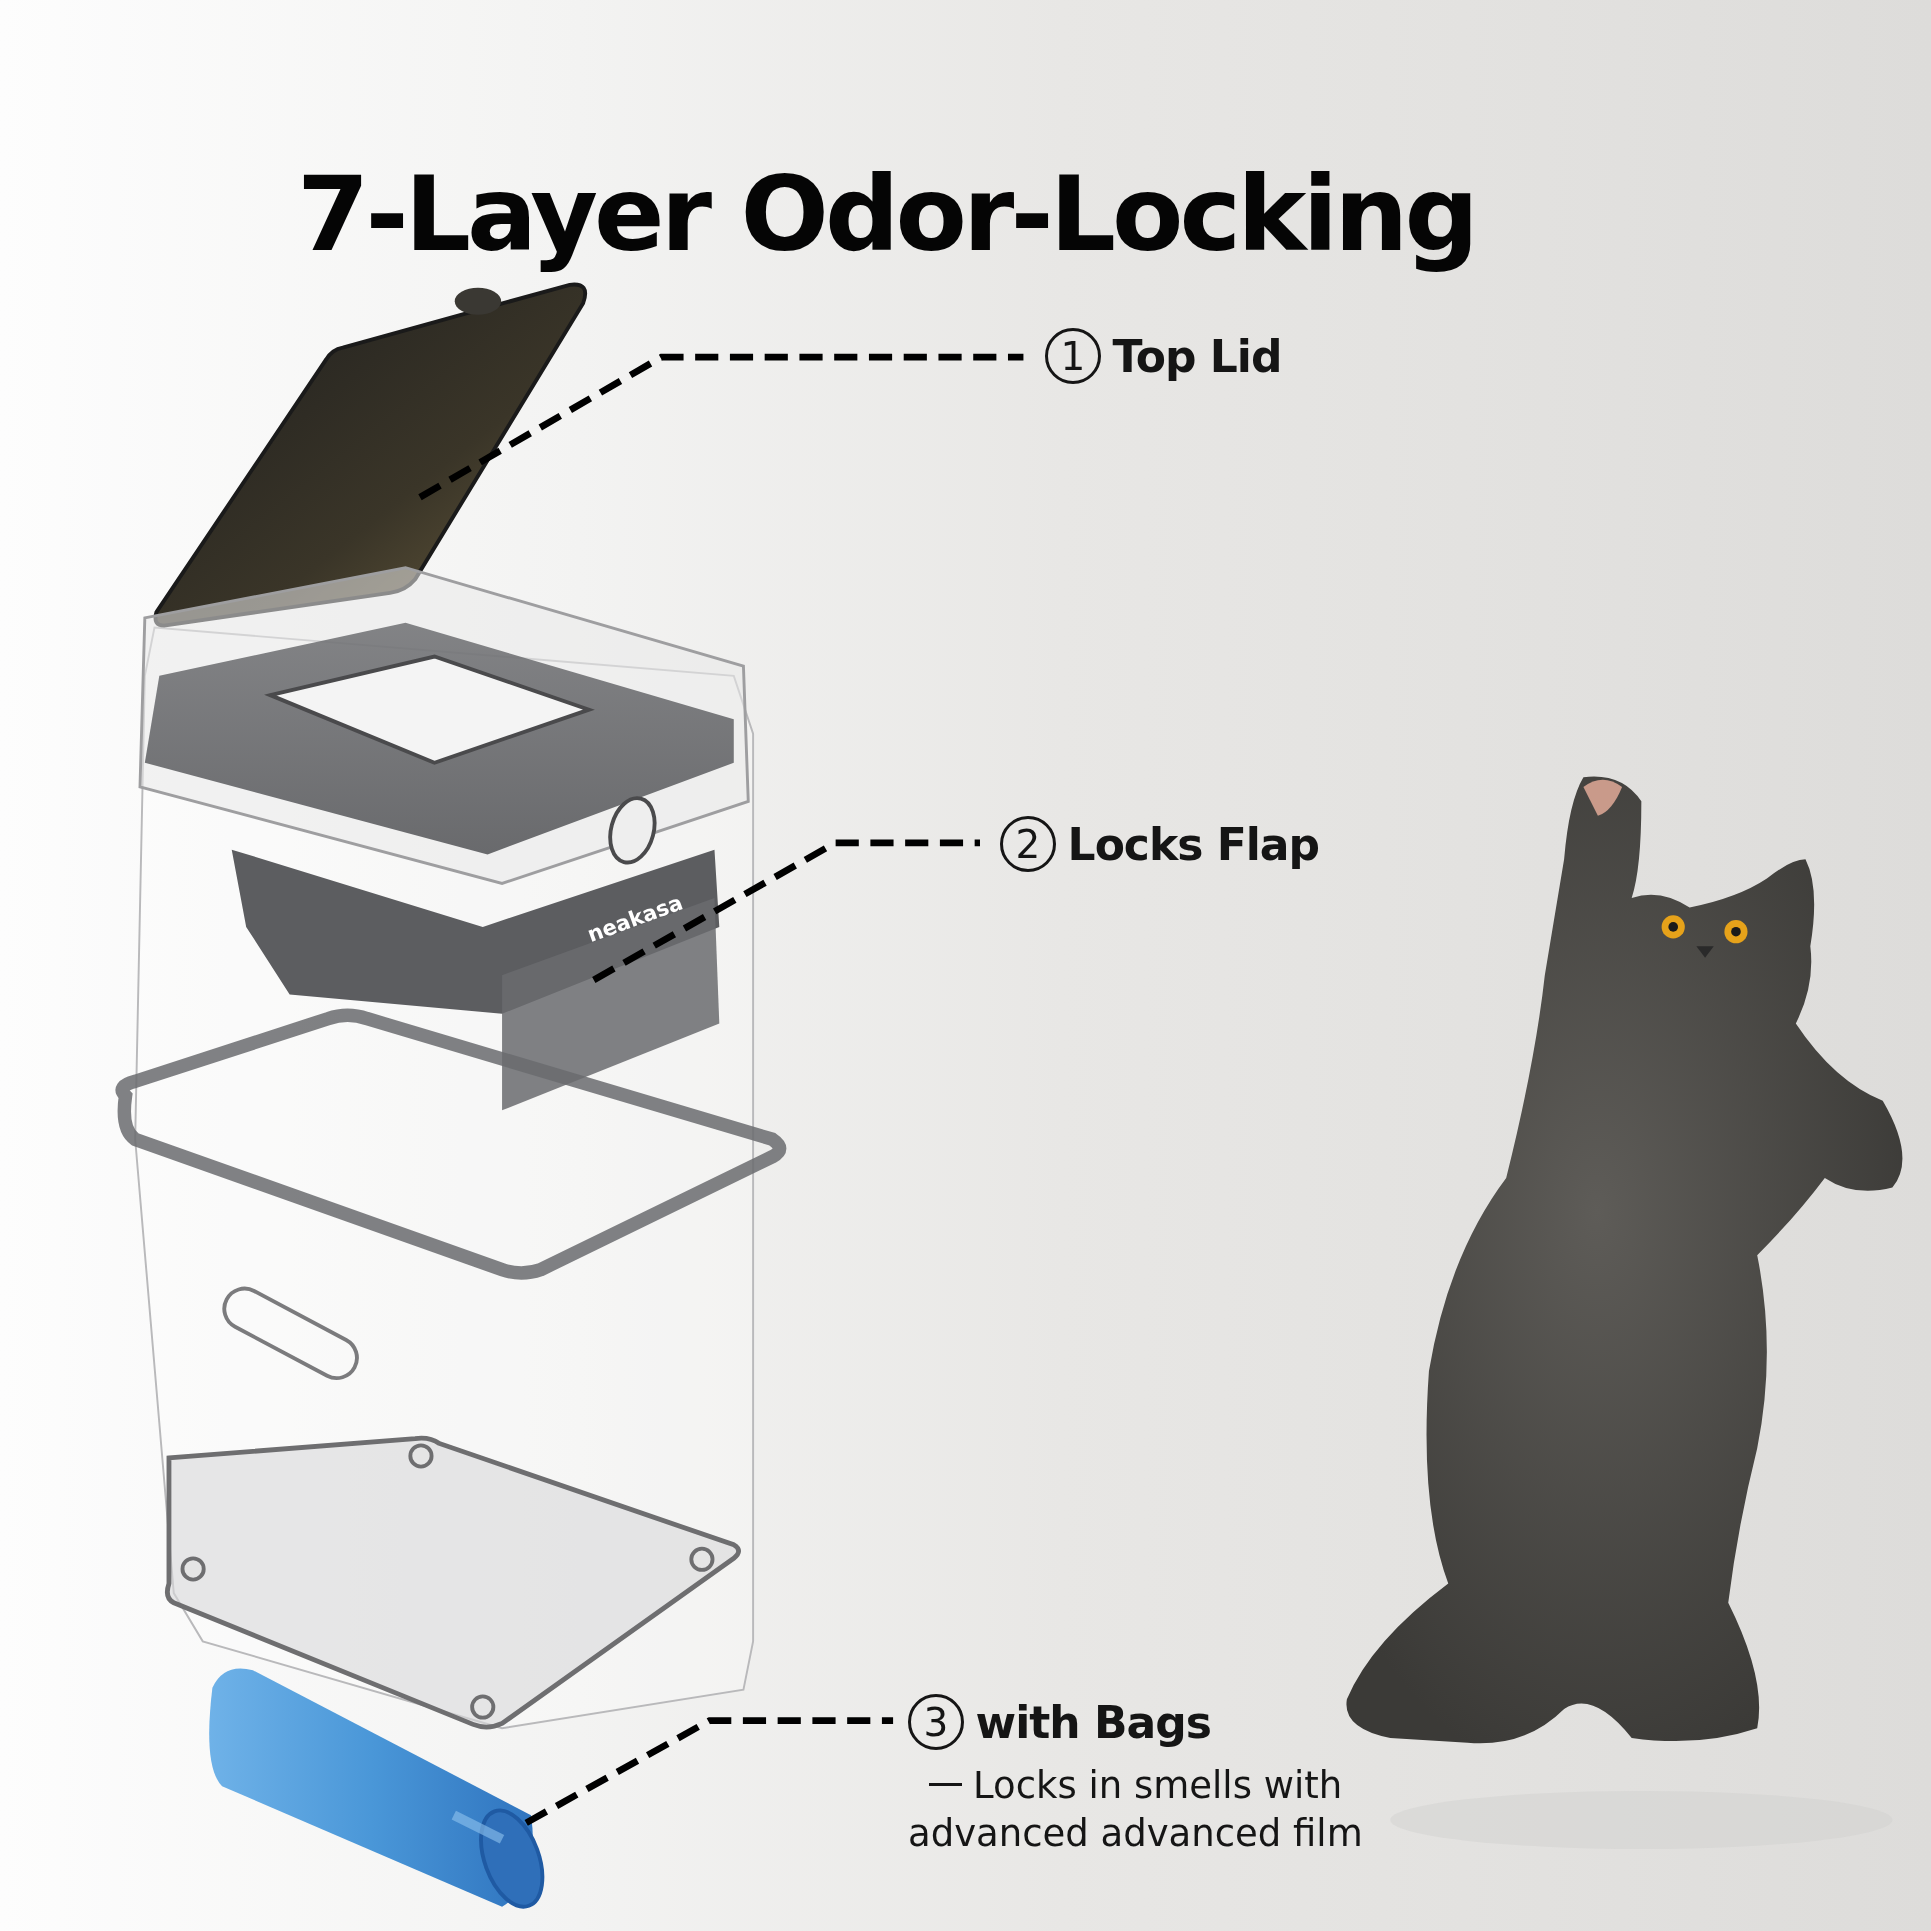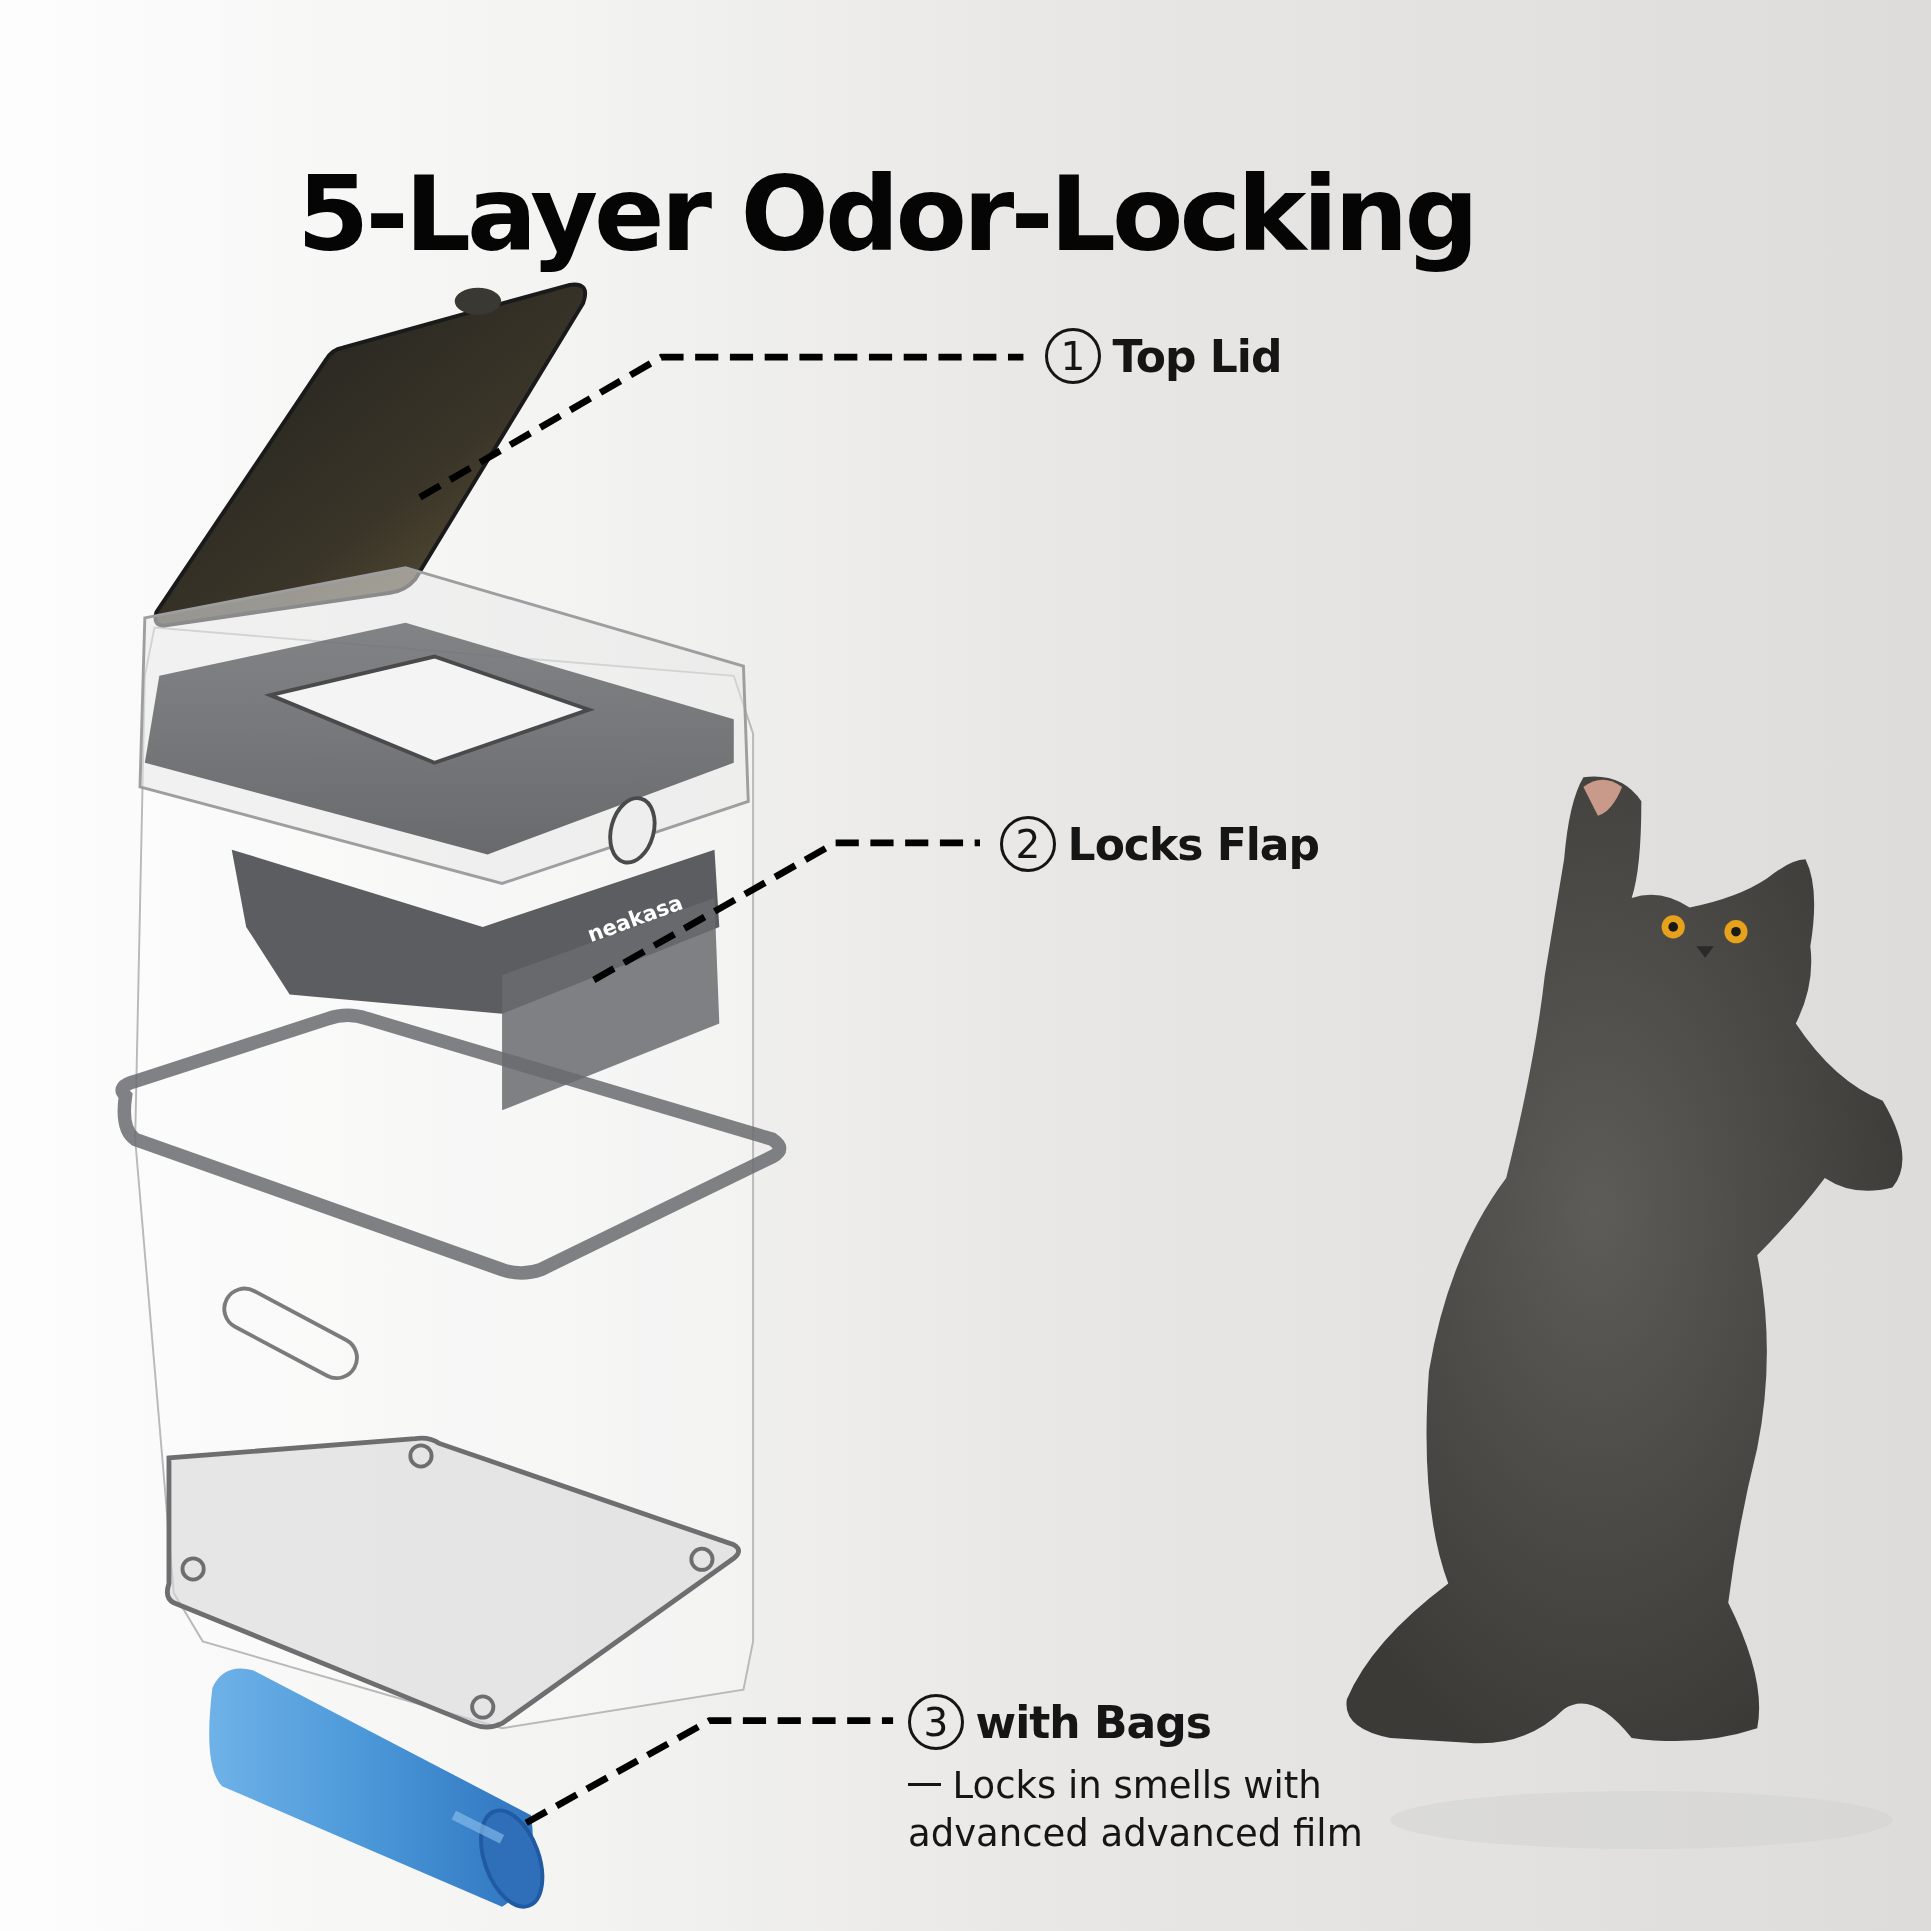--- a/index.html
+++ b/index.html
@@ -22,21 +22,21 @@
       display: flex; align-items: center; justify-content: center;
       font-size: 39px; font-weight: 400; box-sizing: border-box; margin-right: 11.6px;
       line-height: 1;
     }
     .callout-label { font-size: 44px; font-weight: 700; letter-spacing: -1px; }
     .callout-desc { font-size: 37px; font-weight: 400; margin-top: 13.5px; line-height: 1.3; white-space: nowrap; }
     .callout-desc .dash { display: inline-block; width: 33px; height: 2.9px; background: #151515; vertical-align: middle; margin-right: 11.6px; position: relative; top: -2.9px; }
     #c1 { left: 1045px; top: 328px; }
     #c2 { left: 1000px; top: 816px; }
     #c3 { left: 908px; top: 1694px; }
-    #c3 .callout-desc { margin-top: 11.6px; }
+    #c3 .callout-desc { margin-top: 11.6px; text-align: center; }
     .leaders { position: absolute; left: 0; top: 0; width: 1931px; height: 1931px; pointer-events: none; }
     .art { position: absolute; left: 0; top: 0; width: 1931px; height: 1931px; }
   </style>
 </head>
 <body>
 
 <svg class="art" viewBox="0 0 2000 2000">
   <defs>
     <linearGradient id="lidGrad" x1="0" y1="0" x2="1" y2="1">
       <stop offset="0" stop-color="#1e1e1e"></stop>
@@ -115,21 +115,21 @@
     <path d="M1640 815 Q1660 800 1680 815 Q1670 840 1655 845 Z" fill="#c99a8a"></path>
   </g>
 </svg>
 
 <svg class="leaders" viewBox="0 0 2000 2000">
   <polyline points="435,515 685,370 1060,370" fill="none" stroke="#000" stroke-width="7" stroke-dasharray="24,12"></polyline>
   <polyline points="615,1015 865,873 1015,873" fill="none" stroke="#000" stroke-width="7" stroke-dasharray="24,12"></polyline>
   <polyline points="545,1888 735,1782 925,1782" fill="none" stroke="#000" stroke-width="7" stroke-dasharray="24,12"></polyline>
 </svg>
 
-<h1 class="title">5-Layer Odor-Locking</h1>
+<h1 class="title">7-Layer Odor-Locking</h1>
 
 <div class="callout" id="c1">
   <div class="callout-head">
     <span class="num-badge">1</span>
     <span class="callout-label">Top Lid</span>
   </div>
 </div>
 
 <div class="callout" id="c2">
   <div class="callout-head">

